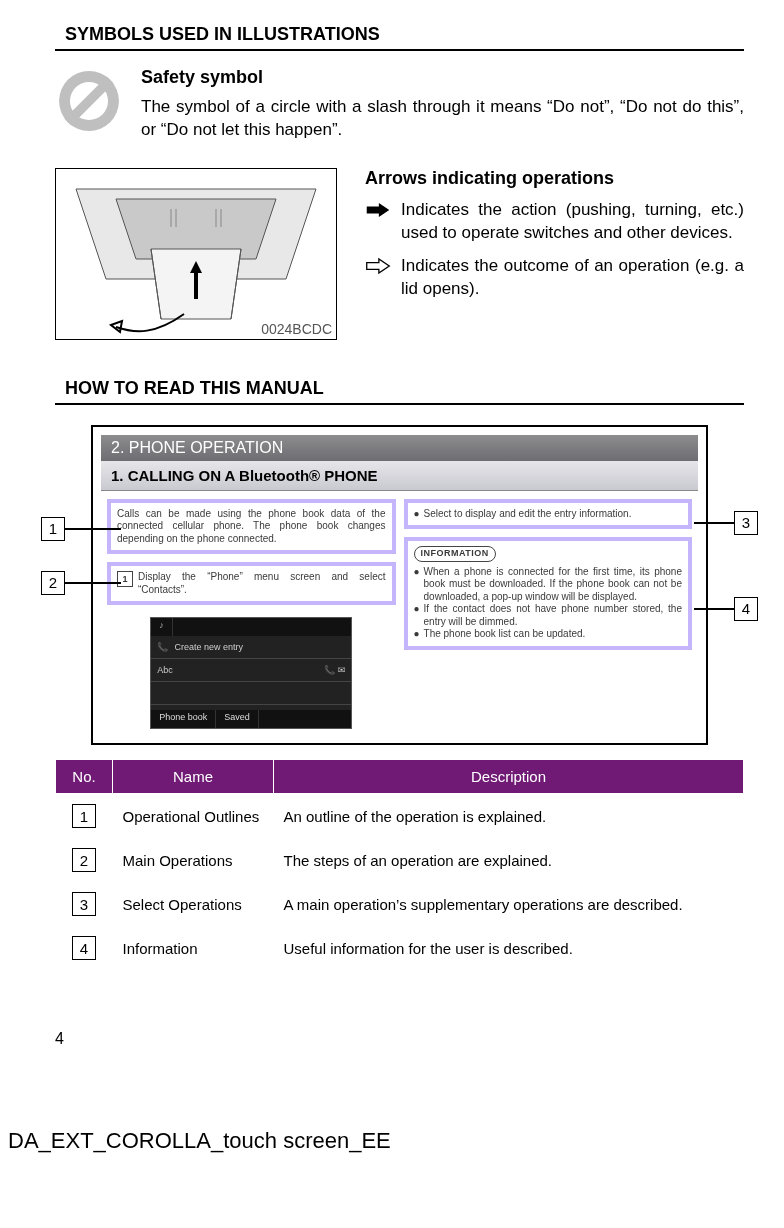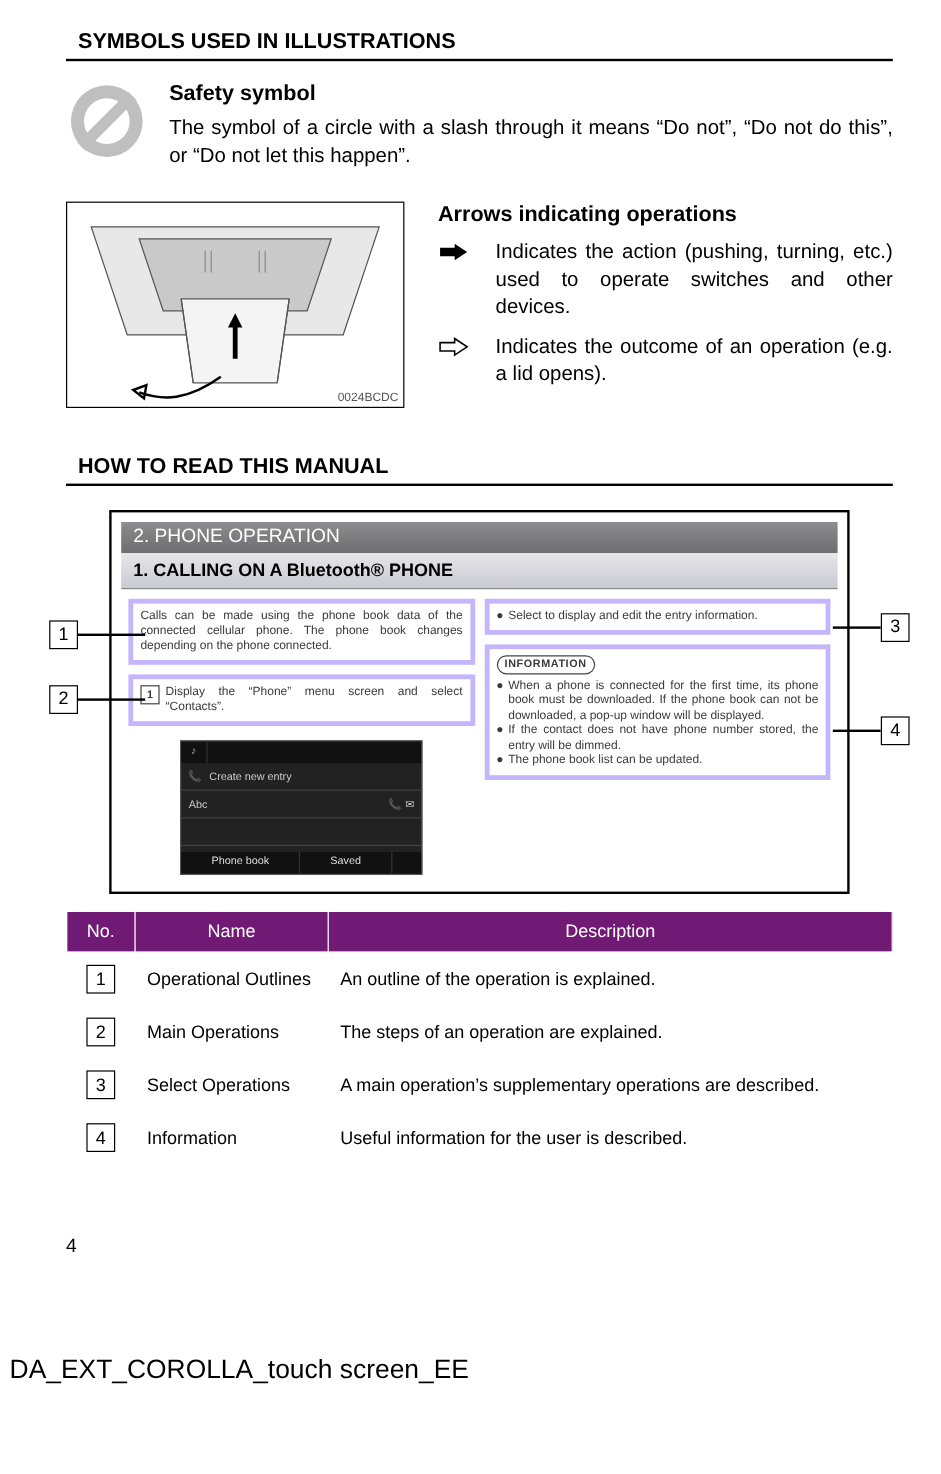--- a/index.html
+++ b/index.html
@@ -60,32 +60,32 @@
     flex: 0 0 280px;
     height: 170px;
     border: 1px solid #000;
     background: #fff;
     position: relative;
   }
   .console-img svg { width:100%; height:100%; }
   .console-caption {
     position: absolute;
     right: 4px; bottom: 2px;
-    font-size: 10px;
+    font-size: 14px;
     color: #555;
   }
   .arrows-text { flex:1; }
   .arrows-text h4 {
     margin: 0 0 10px 0;
     font-size: 18px;
     font-weight: bold;
   }
   .arrow-item {
     display: flex;
-    gap: 20px;
+    gap: 8px;
     margin-bottom: 10px;
   }
   .arrow-item .glyph {
     flex: 0 0 28px;
     padding-top: 2px;
   }
   .arrow-item .glyph svg { width: 26px; height: 18px; }
   .arrow-item .txt {
     flex: 1;
     font-size: 17px;
@@ -151,21 +151,21 @@
     color: #ccc;
     font-size: 9px;
     position:relative;
     margin-top:4px;
     align-self:center;
   }
   .mini-screen .tabs { display:flex; height:18px; background:#111; }
   .mini-screen .tab { flex:0 0 auto; padding:2px 8px; color:#aaa; border-right:1px solid #333; }
   .mini-screen .row { height:22px; border-bottom:1px solid #444; display:flex; align-items:center; padding:0 6px; gap:6px; }
   .mini-screen .bottom { position:absolute; bottom:0; left:0; right:0; height:18px; background:#111; display:flex; }
-  .mini-screen .bottom .btn { color:#ddd; padding:2px 25px; border-right:1px solid #333; }
+  .mini-screen .bottom .btn { color:#ddd; padding:2px 8px; border-right:1px solid #333; }
 
   .fig-wrap { position:relative; }
   .callout { position:absolute; display:flex; align-items:center; }
   .callout .sq {
     width:22px; height:22px; border:1.5px solid #000; background:#fff;
     display:flex; align-items:center; justify-content:center;
     font-size:15px; font-weight:500;
   }
   .callout .line { height:1.5px; background:#000; }
   .c1 { top: 92px; left: -14px; }

